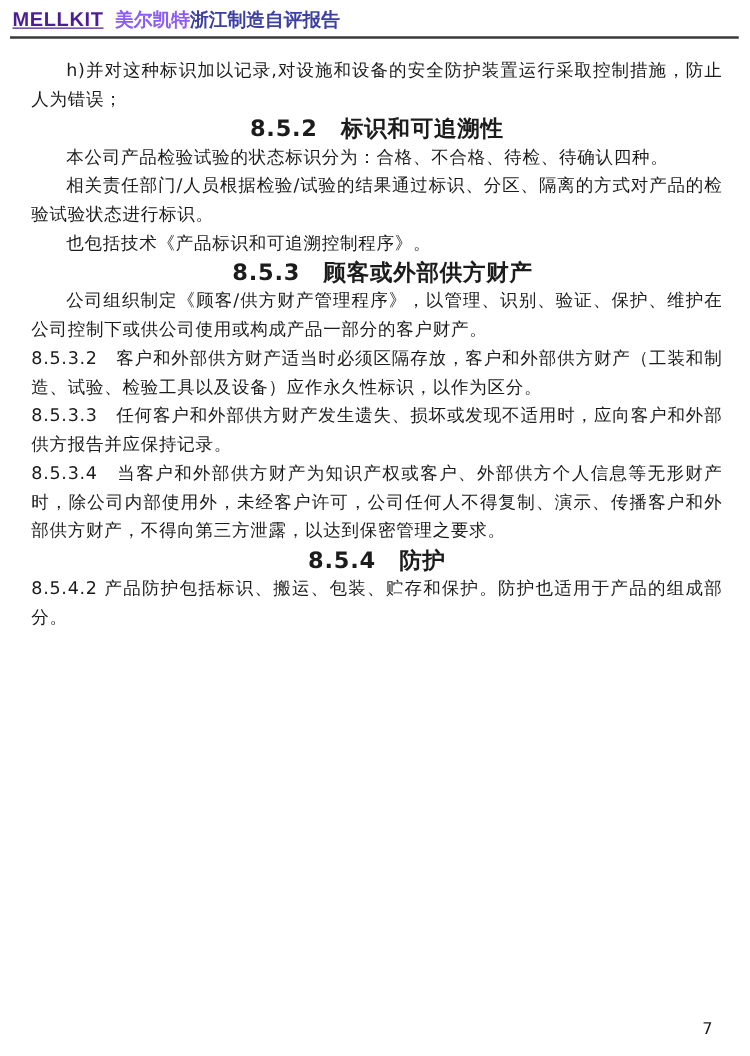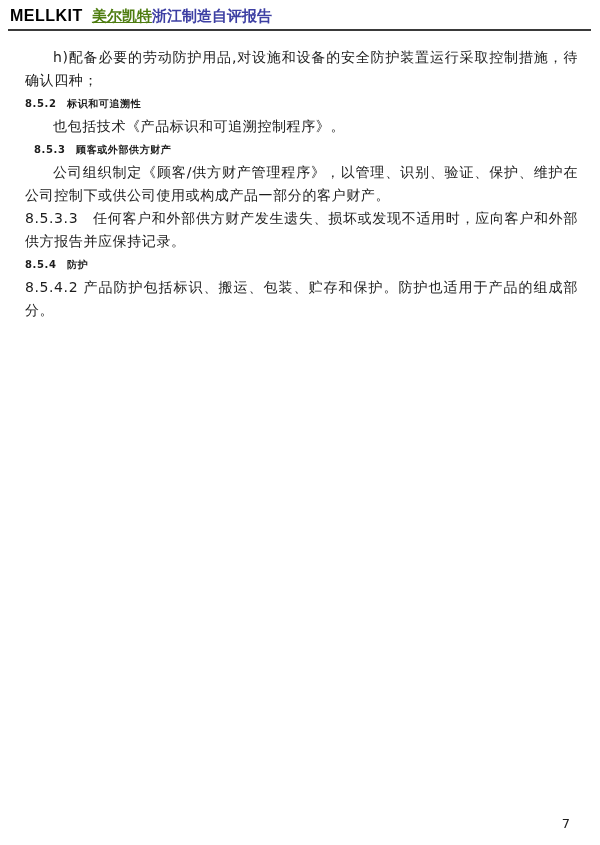--- a/index.html
+++ b/index.html
@@ -13,32 +13,32 @@
     position: relative;
     overflow: hidden;
     font-family: "DejaVu Sans", sans-serif;
     color: #1c1c1c;
   }
   .page-header {
     padding: 6px 10px 0 10px;
     white-space: nowrap;
   }
   .brand {
-    color: #000000;
+    color: #4c1d95;
     font-weight: bold;
     font-size: 16px;
     font-family: "Liberation Sans", sans-serif;
     letter-spacing: 0.5px;
+    text-decoration: underline;
   }
   .title-primary {
-    color: #4d7c0f;
+    color: #8b5cf6;
     font-weight: bold;
     font-size: 15px;
     margin-left: 4px;
-    text-decoration: underline;
   }
   .title-secondary {
     color: #3d3fa3;
     font-weight: bold;
     font-size: 15px;
     margin-top: 44px;
   }
   .header-rule {
     border: none;
     border-top: 2px solid #3a3a3a;
@@ -53,24 +53,24 @@
   }
   .doc-body p {
     margin: 0;
     text-indent: 2em;
   }
   .doc-body p.flush {
     text-indent: 0;
   }
   .doc-body h2 {
     margin: 0;
-    font-size: 10px;
+    font-size: 18px;
     font-weight: bold;
     line-height: 23px;
-    text-align: left;
+    text-align: center;
   }
   .doc-body h2.indent-sm {
     padding-left: 9px;
   }
   .page-footer {
     position: absolute;
     right: 30px;
     bottom: 14px;
     font-size: 13px;
     color: #1c1c1c;
@@ -79,23 +79,27 @@
 </head>
 <body>
 
 <header class="page-header">
   <span class="brand">MELLKIT</span>
   <span class="title-primary">美尔凯特</span><span class="title-secondary">浙江制造自评报告</span>
 </header>
 <hr class="header-rule">
 
 <article class="doc-body">
-  <p>h)配备必要的劳动防护用品,对设施和设备的安全防护装置运行采取控制措施，待确认四种；</p>
+  <p>h)并对这种标识加以记录,对设施和设备的安全防护装置运行采取控制措施，防止人为错误；</p>
   <h2>8.5.2　标识和可追溯性</h2>
+  <p>本公司产品检验试验的状态标识分为：合格、不合格、待检、待确认四种。</p>
+  <p>相关责任部门/人员根据检验/试验的结果通过标识、分区、隔离的方式对产品的检验试验状态进行标识。</p>
   <p>也包括技术《产品标识和可追溯控制程序》。</p>
   <h2 class="indent-sm">8.5.3　顾客或外部供方财产</h2>
   <p>公司组织制定《顾客/供方财产管理程序》，以管理、识别、验证、保护、维护在公司控制下或供公司使用或构成产品一部分的客户财产。</p>
+  <p class="flush">8.5.3.2　客户和外部供方财产适当时必须区隔存放，客户和外部供方财产（工装和制造、试验、检验工具以及设备）应作永久性标识，以作为区分。</p>
   <p class="flush">8.5.3.3　任何客户和外部供方财产发生遗失、损坏或发现不适用时，应向客户和外部供方报告并应保持记录。</p>
+  <p class="flush">8.5.3.4　当客户和外部供方财产为知识产权或客户、外部供方个人信息等无形财产时，除公司内部使用外，未经客户许可，公司任何人不得复制、演示、传播客户和外部供方财产，不得向第三方泄露，以达到保密管理之要求。</p>
   <h2>8.5.4　防护</h2>
   <p class="flush">8.5.4.2 产品防护包括标识、搬运、包装、贮存和保护。防护也适用于产品的组成部分。</p>
 </article>
 
 <footer class="page-footer">7</footer>
 
 </body></html>

